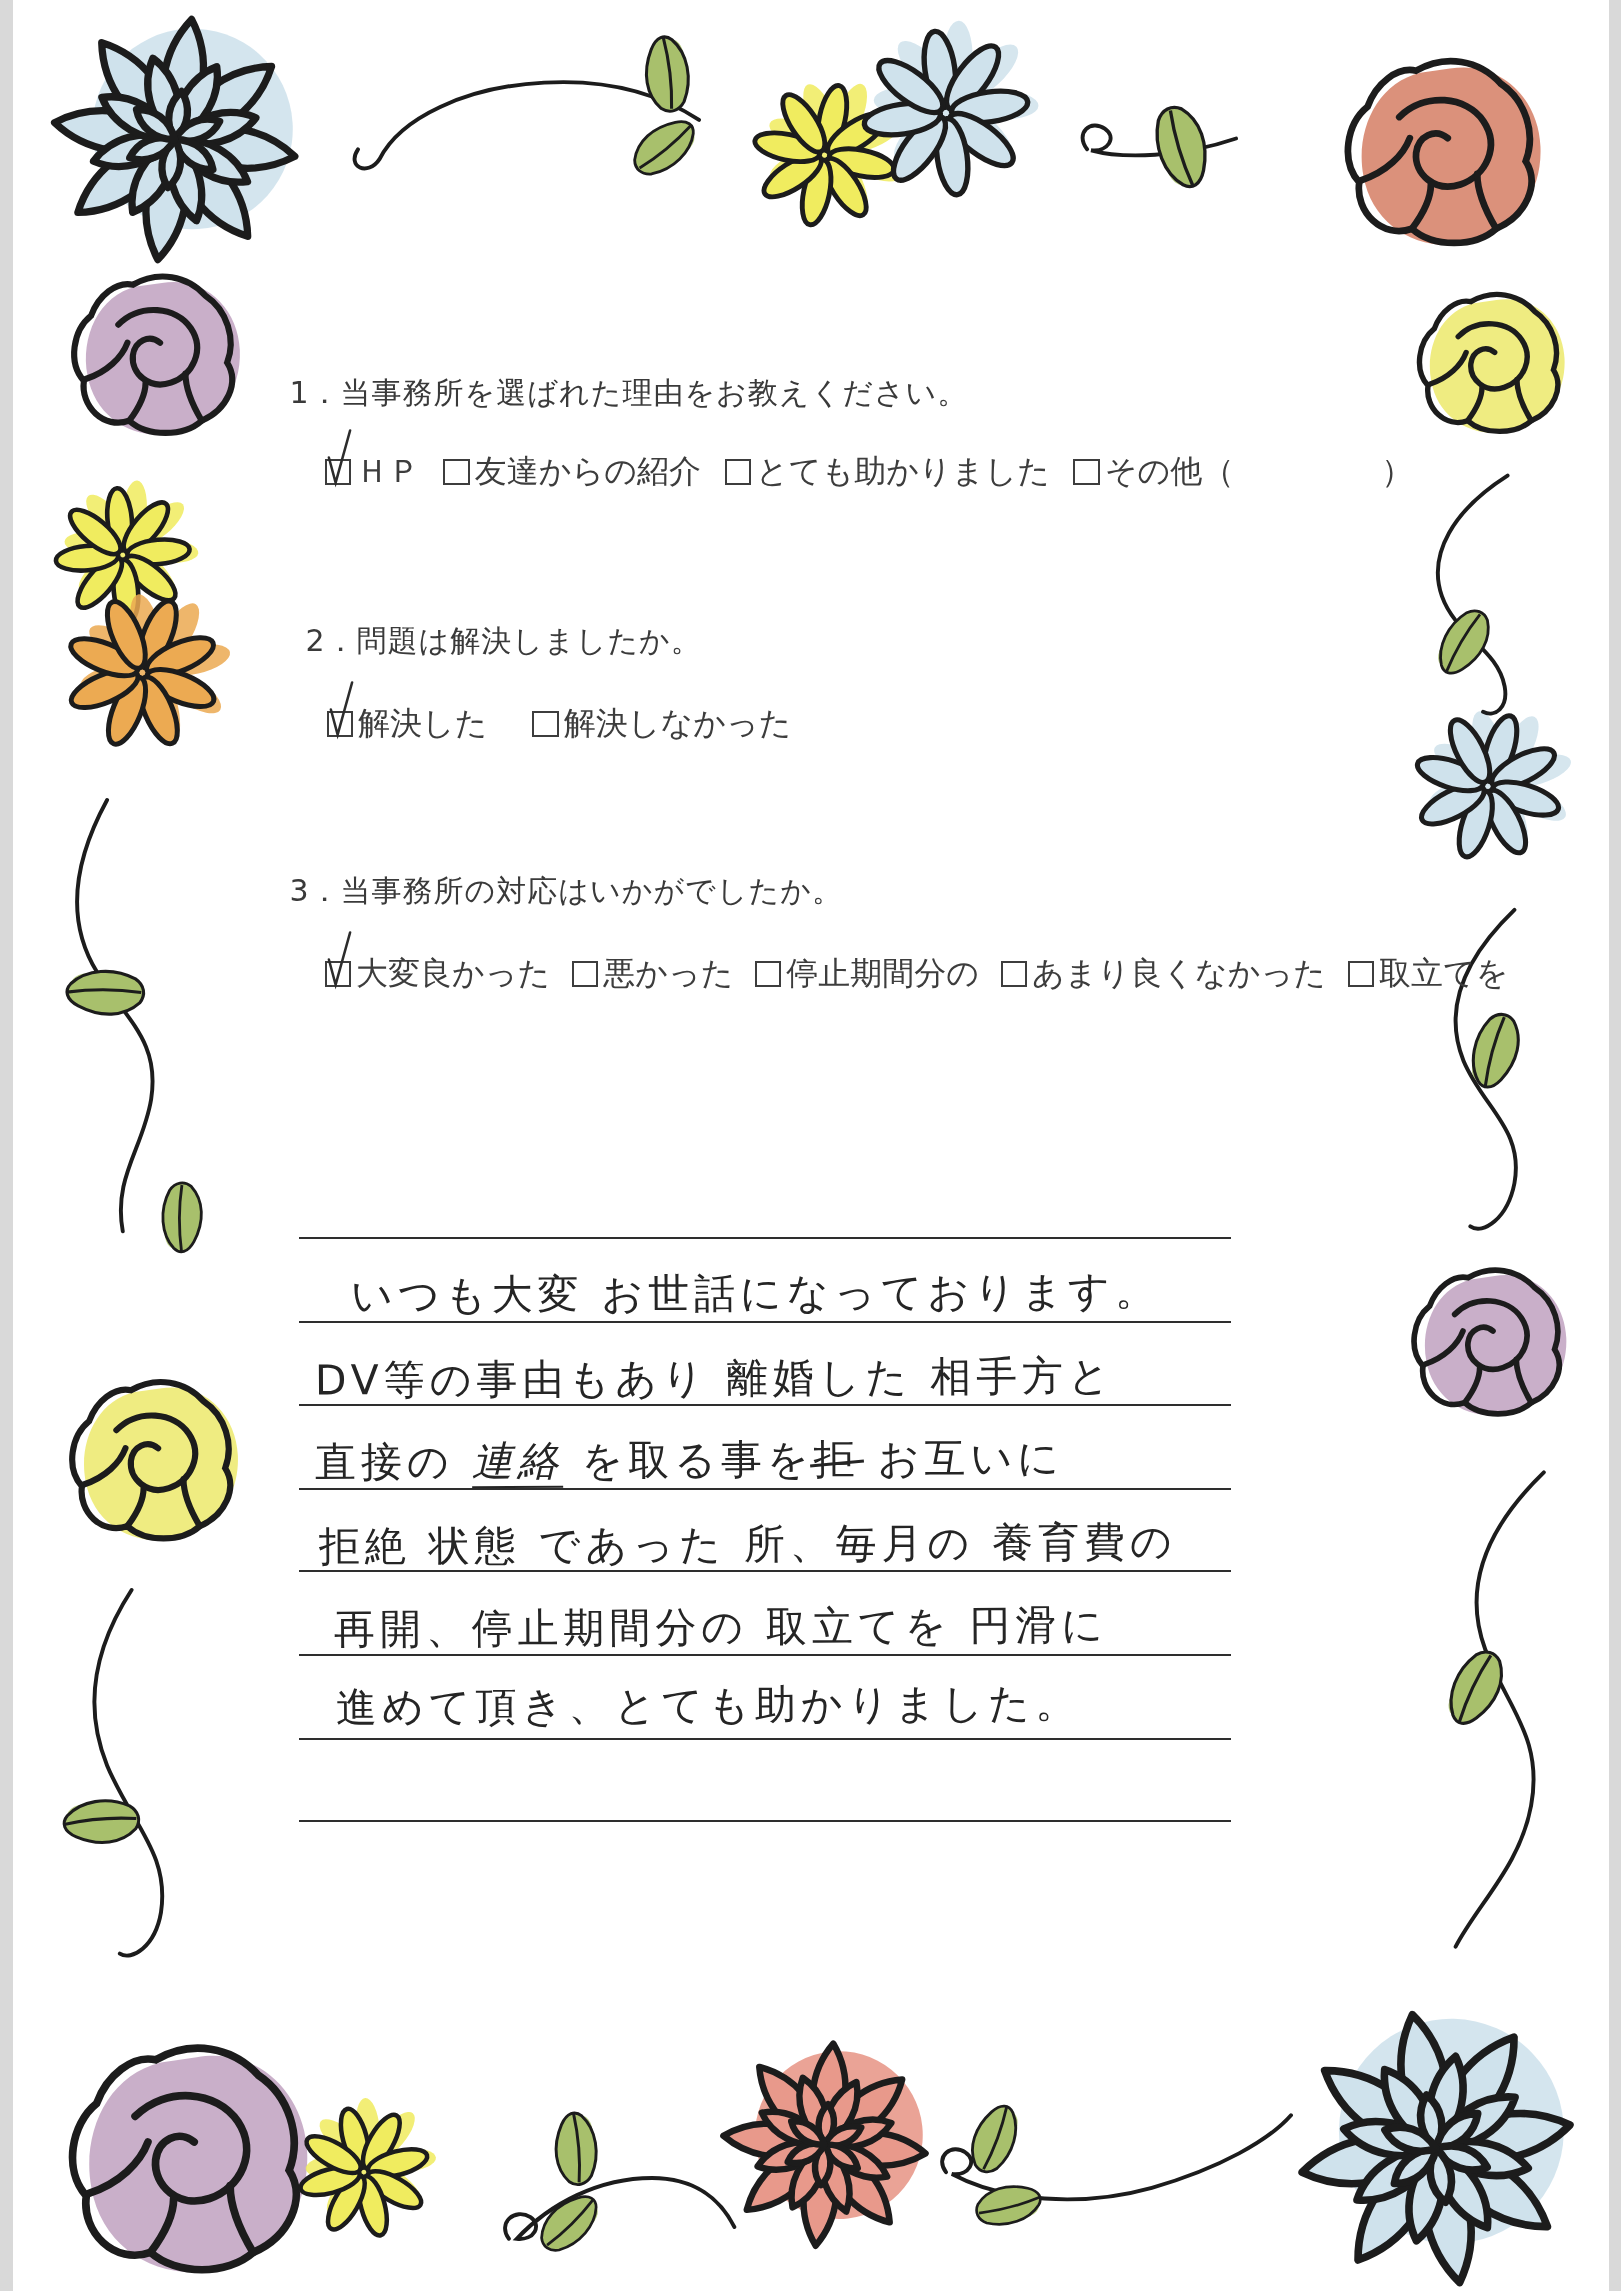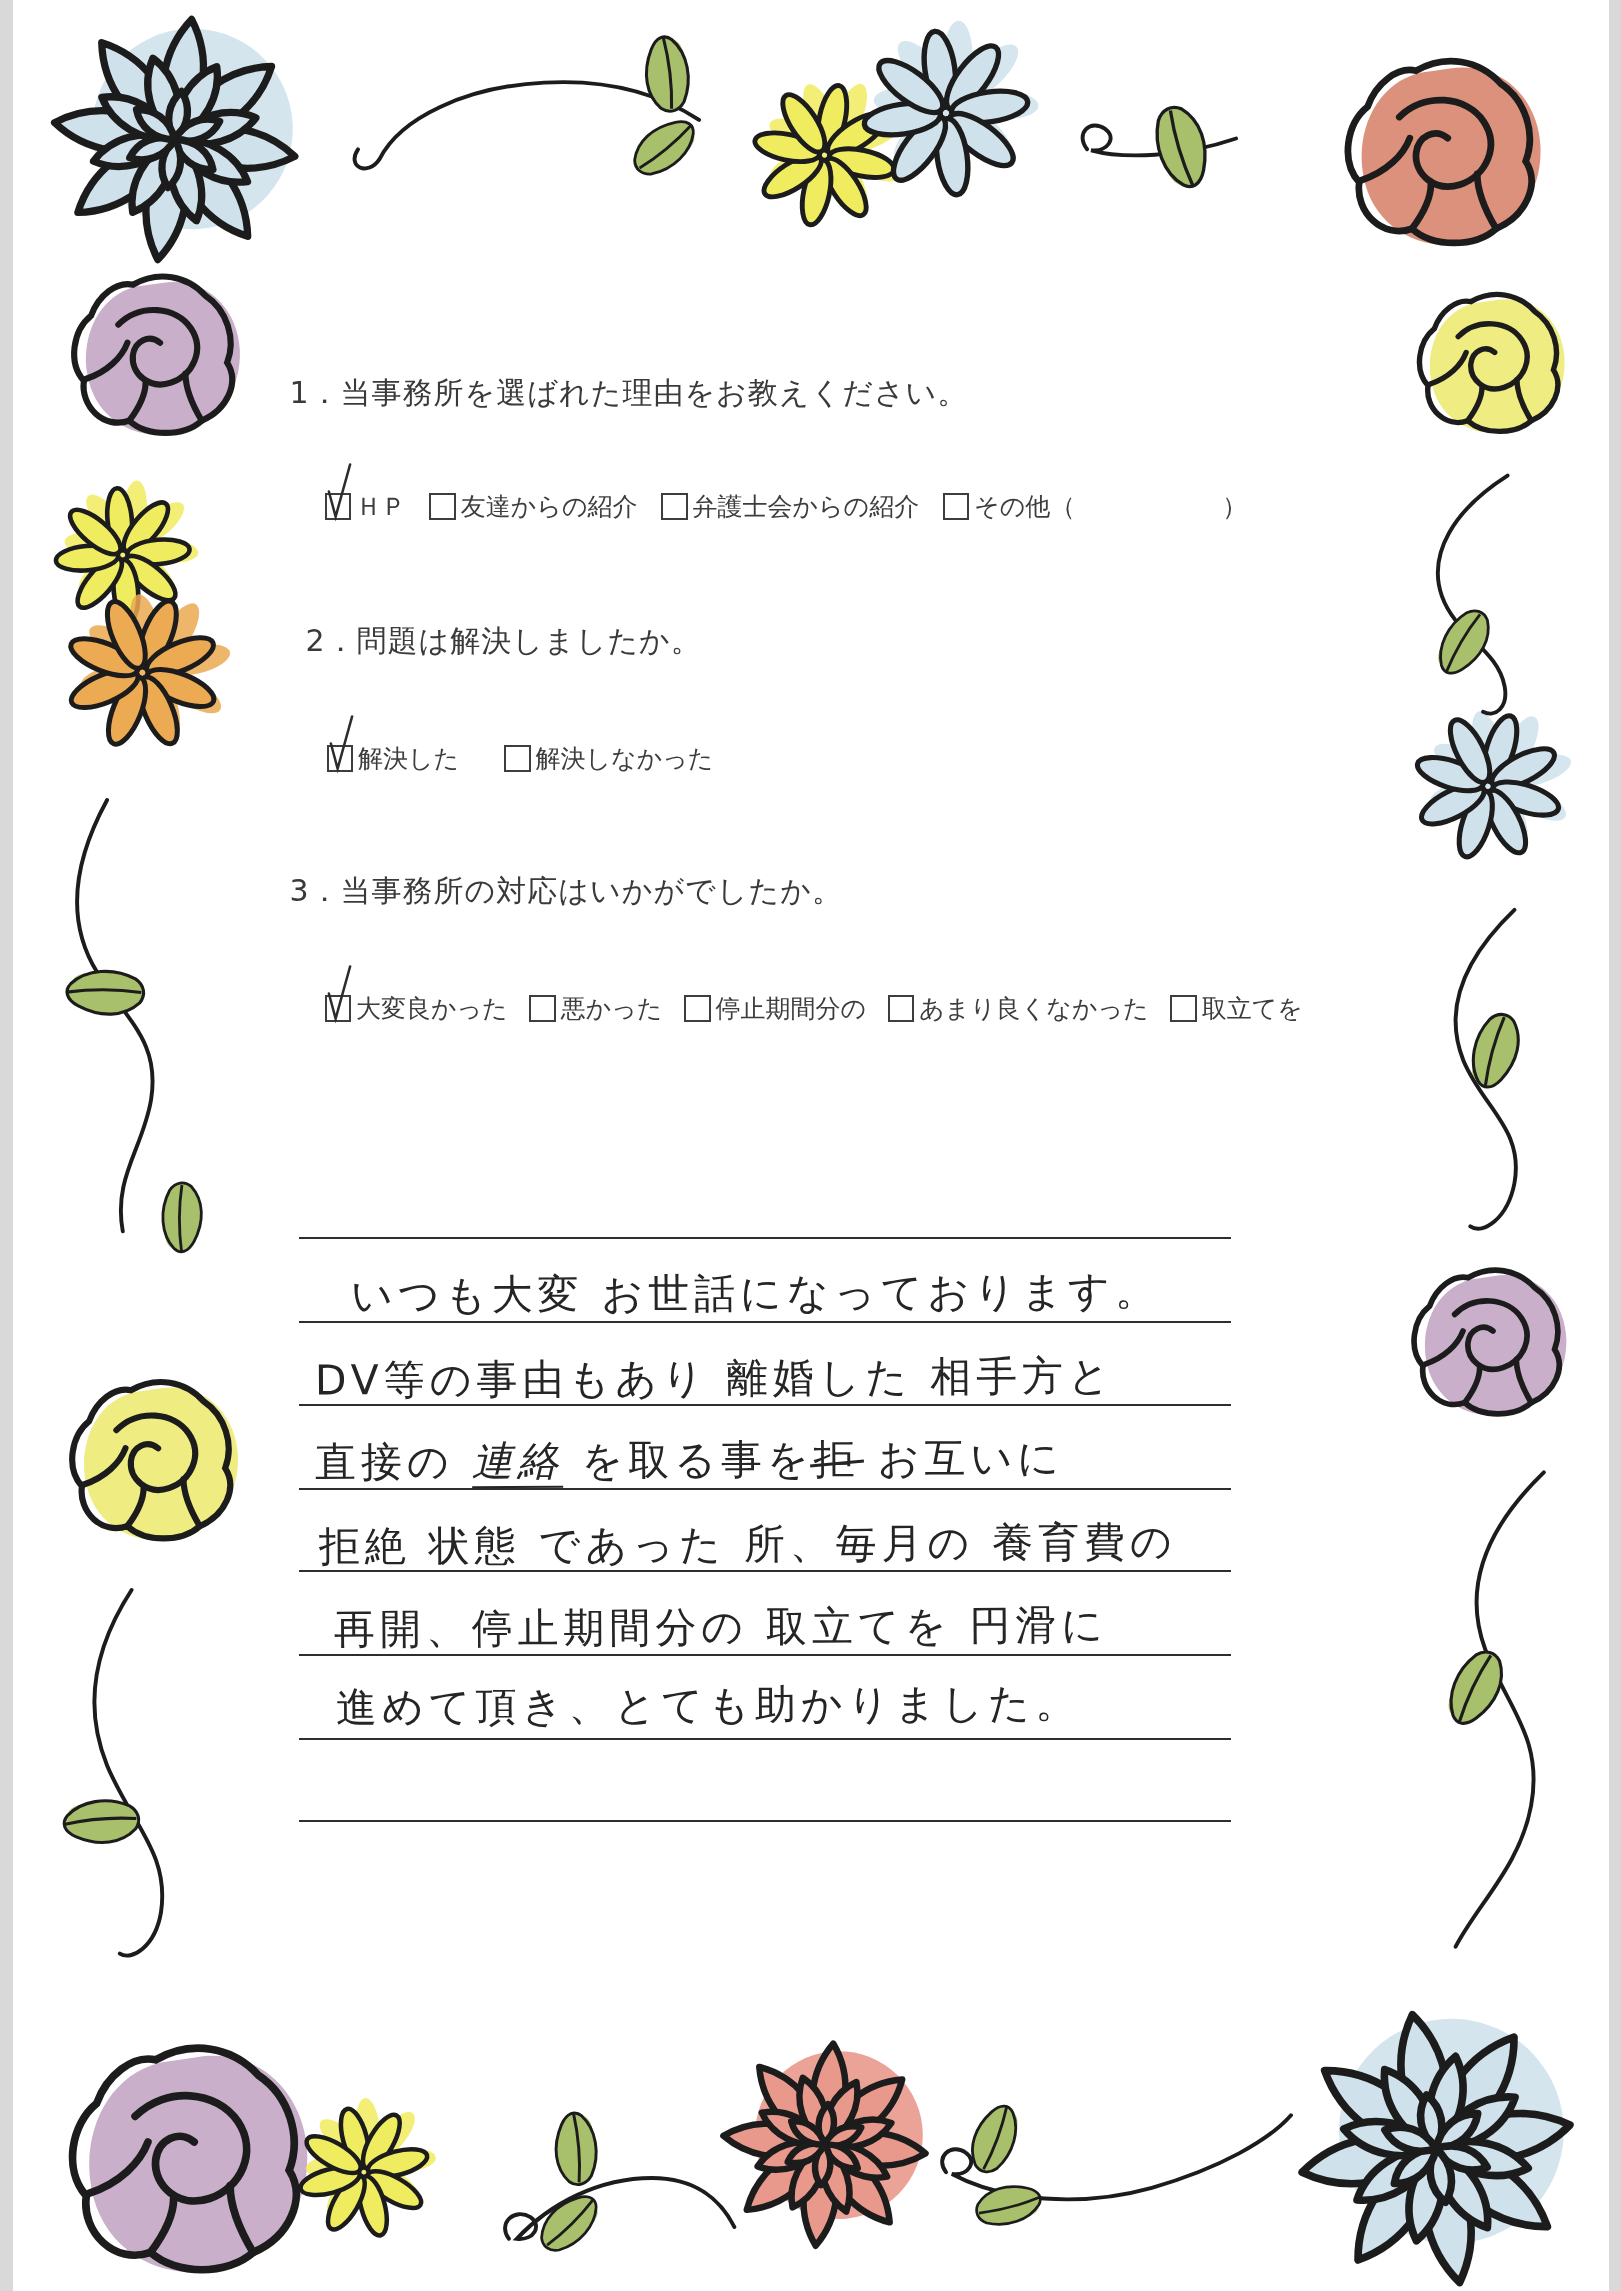--- a/index.html
+++ b/index.html
@@ -1,22 +1,22 @@
 <!DOCTYPE html>
 <html><head>
 <meta charset="utf-8">
 <style>
   html,body{margin:0;padding:0;background:#d9d9d9;}
   .page{position:relative;width:1596px;height:2292px;margin:0 auto;background:#ffffff;overflow:hidden;
         font-family:"DejaVu Sans","Liberation Sans",sans-serif;}
   .deco{position:absolute;left:0;top:0;width:1621px;height:2292px;z-index:0;}
   .content{position:absolute;left:0;top:0;width:100%;height:100%;z-index:1;}
   .q-title{position:absolute;font-size:30px;color:#3a3a3a;letter-spacing:1px;white-space:nowrap;}
-  .options{position:absolute;display:flex;align-items:center;font-size:25px;color:#3d3d3d;
-           white-space:nowrap;gap:23.5px;margin-top:40px;}
+  .options{position:absolute;display:flex;align-items:center;font-size:32px;color:#3d3d3d;
+           white-space:nowrap;gap:23.5px;}
   .opt{display:inline-flex;align-items:center;}
   .cbx{position:relative;display:inline-block;width:22.5px;height:22.5px;border:2.5px solid #3d3d3d;
        margin-right:4.9px;flex:none;background:#fff;}
   .check{position:absolute;left:-2px;top:-35px;width:29px;height:63px;overflow:visible;}
   .check polyline{fill:none;stroke:#2c2c2c;stroke-width:2.6;stroke-linecap:round;}
   .paren-gap{display:inline-block;width:147px;}
   .ruled{position:absolute;left:286px;width:932px;height:0;border-top:2.5px solid #2e2e2e;}
   .hw{position:absolute;font-size:41px;color:#252525;letter-spacing:4.9px;white-space:nowrap;
       transform:rotate(-0.35deg);}
   .hw-underline{border-bottom:2.9px solid #252525;padding-bottom:1px;font-style:italic;}
@@ -173,21 +173,21 @@
             </svg>
         </span>
         <span>ＨＰ</span>
       </span>
       <span class="opt">
         <span class="cbx"></span>
         <span>友達からの紹介</span>
       </span>
       <span class="opt">
         <span class="cbx"></span>
-        <span>弁護士会からの紹介</span>
+        <span>とても助かりました</span>
       </span>
       <span class="opt">
         <span class="cbx"></span>
         <span>その他（</span>
         <span class="paren-gap"></span>
         <span>）</span>
       </span>
     </div>
 
     <div class="q-title" style="left:293px;top:621px">2．問題は解決しましたか。</div>

